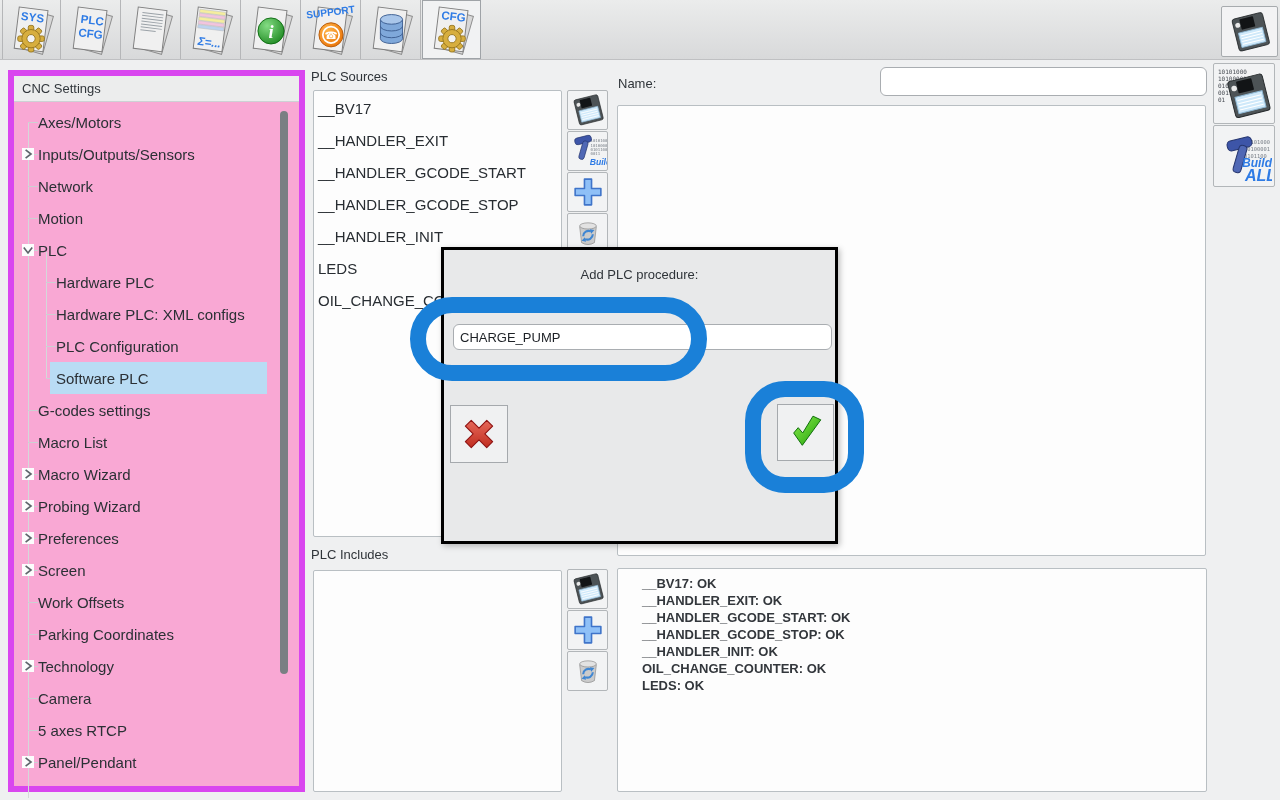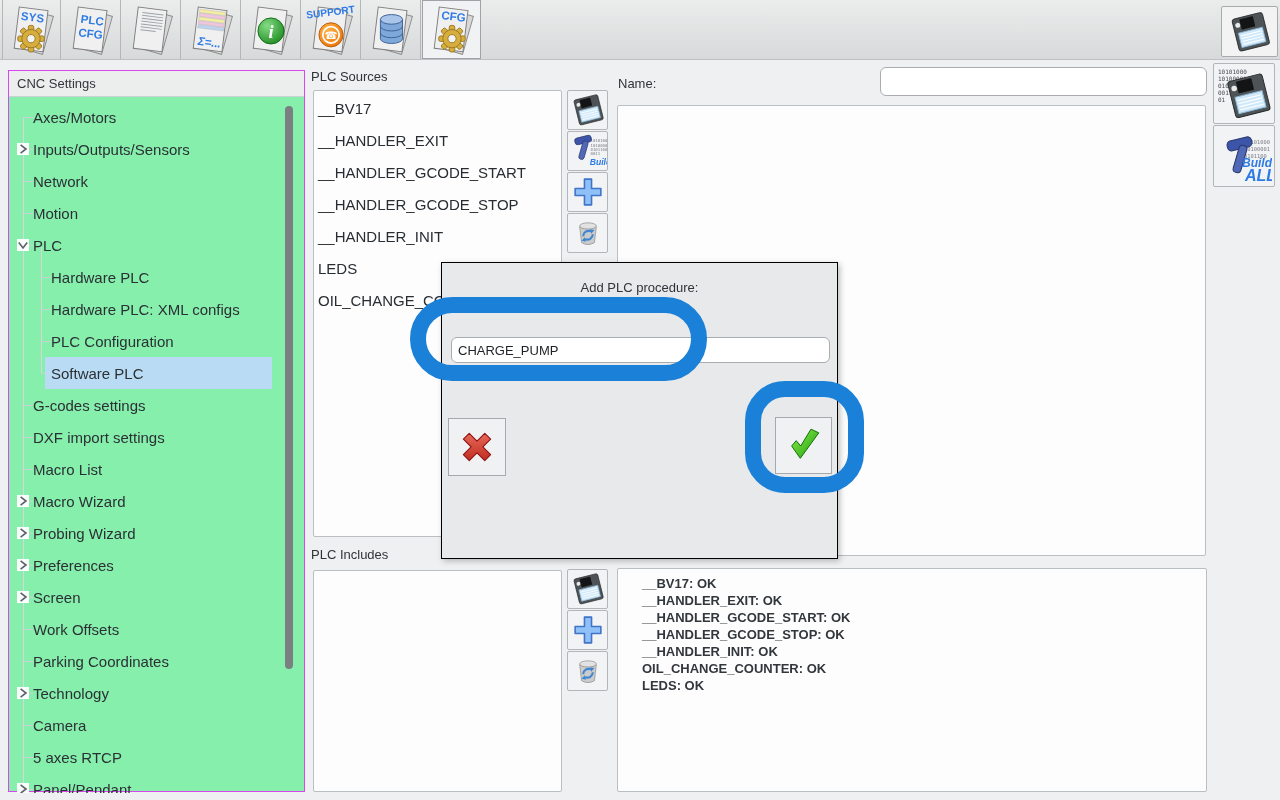--- a/index.html
+++ b/index.html
@@ -16,21 +16,21 @@
   .tb-btn svg { width:54px; height:54px; }
   .tb-save { position:absolute; left:1221px; top:6px; width:57px; height:51px;
              background:#f3f3f4; border:1px solid #a7abae; border-radius:2px;
              display:flex; align-items:center; justify-content:center; }
   .tb-save svg { width:46px; height:46px; }
 
   .icolabel { font-family:"Liberation Sans",sans-serif; font-weight:bold; fill:#2e7be5; }
 
   
   .tree-panel { position:absolute; left:8px; top:70px; width:297px; height:722px;
-                background:#86efac; border:1px solid #d946ef; }
+                background:#f9a8d4; border:6px solid #d946ef; }
   .tree-header { height:26px; background:#eceded; border-bottom:1px solid #cdd1d4;
                  font-size:13px; line-height:26px; padding-left:8px; color:#31363b; }
   .tree-body { position:relative; height:696px; overflow:hidden; padding-top:4px; }
   .trunk { position:absolute; width:1px; background:#d5d8da; }
   .trunk.main { left:14px; top:20px; height:676px; }
   .trunk.plc  { left:32px; top:150px; height:126px; }
   .trow { position:relative; height:32px; display:flex; align-items:center; }
   .trow::before { content:""; position:absolute; left:14px; top:16px; width:10px; height:1px; background:#cdd0d3; }
   .trow.lvl1::before { left:32px; }
   .trow .lbl { margin-left:24px; font-size:15px; color:#2b3035; position:relative; z-index:1; white-space:nowrap; }
@@ -54,22 +54,22 @@
             display:flex; align-items:center; justify-content:center; }
 
   
   .field { position:absolute; background:#ffffff; border:1px solid #a9adb1; border-radius:6px;
            font-size:13px; padding:0 6px; color:#1d2126; font-family:"Liberation Sans","DejaVu Sans",sans-serif; }
 
   
   .log-line { font-weight:bold; font-size:13px; line-height:17px; color:#33373c; white-space:nowrap; }
 
   
-  .dialog { position:absolute; left:441px; top:262px; width:397px; height:297px;
-            background:#e8e9ea; border:1px solid #000000; box-shadow:2px 2px 6px rgba(0,0,0,.25); z-index:10; }
+  .dialog { position:absolute; left:441px; top:247px; width:397px; height:297px;
+            background:#e8e9ea; border:3px solid #000000; box-shadow:2px 2px 6px rgba(0,0,0,.25); z-index:10; }
   .dialog-title { position:absolute; left:0; top:17px; width:100%; text-align:center; font-size:13px; color:#2f3439; }
   .dlg-input { left:9px; top:74px; width:379px; height:26px; }
   .dlg-btn { position:absolute; width:58px; height:58px; background:#f0f1f2; border:1px solid #a5a9ad;
              display:flex; align-items:center; justify-content:center; }
   .dlg-btn svg { width:46px; height:46px; }
   .dlg-cancel { left:6px; top:155px; }
   .dlg-ok { left:333px; top:154px; width:57px; height:57px; }
 
   
   .annot { position:absolute; border:16px solid #1a80d8; z-index:30; pointer-events:none; }
@@ -270,23 +270,20 @@
         <span class="lbl">PLC Configuration</span>
       </div>
     <div class="trow lvl1 selected">
         <span class="hl"></span>
         <span class="lbl">Software PLC</span>
       </div>
     <div class="trow">
         <span class="lbl">G-codes settings</span>
       </div>
     <div class="trow">
-        <span class="lbl">DXF import settings</span>
-      </div>
-    <div class="trow">
         <span class="lbl">Macro List</span>
       </div>
     <div class="trow">
         <svg class="chev" viewBox="0 0 10 10">
           <polyline points="3,1.5 7.5,5 3,8.5"></polyline>
         </svg>
         <span class="lbl">Macro Wizard</span>
       </div>
     <div class="trow">
         <svg class="chev" viewBox="0 0 10 10">

